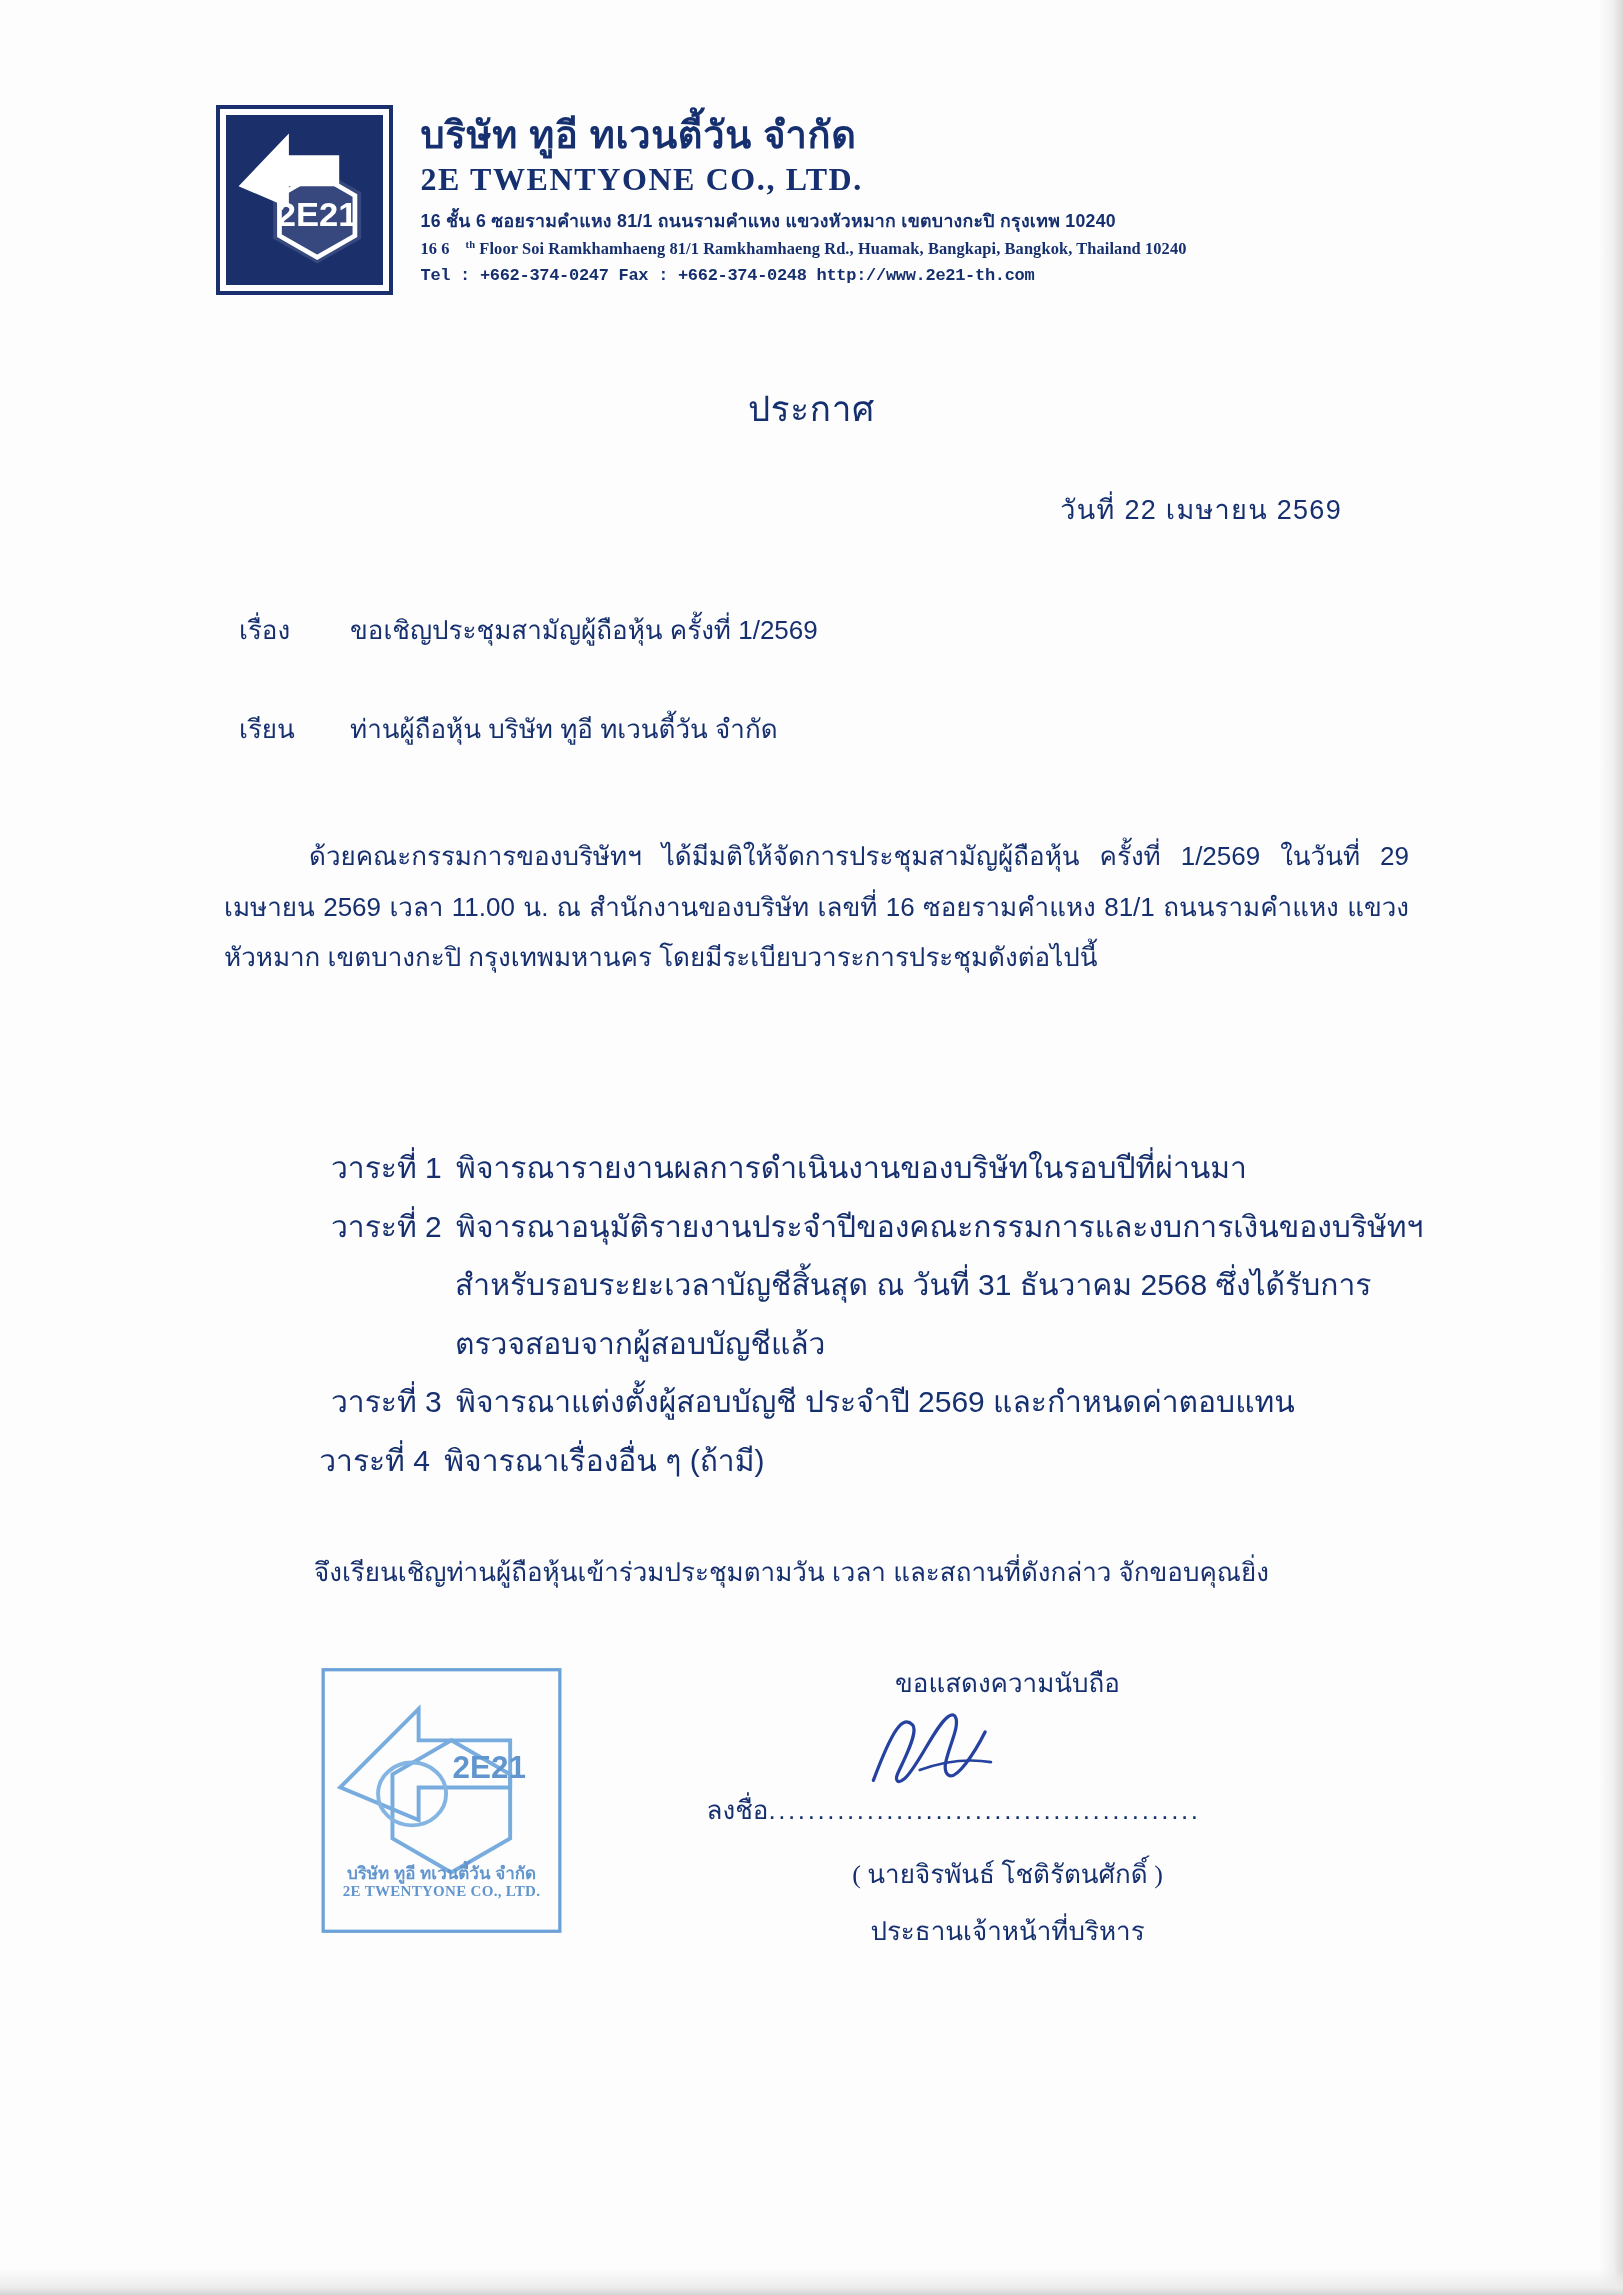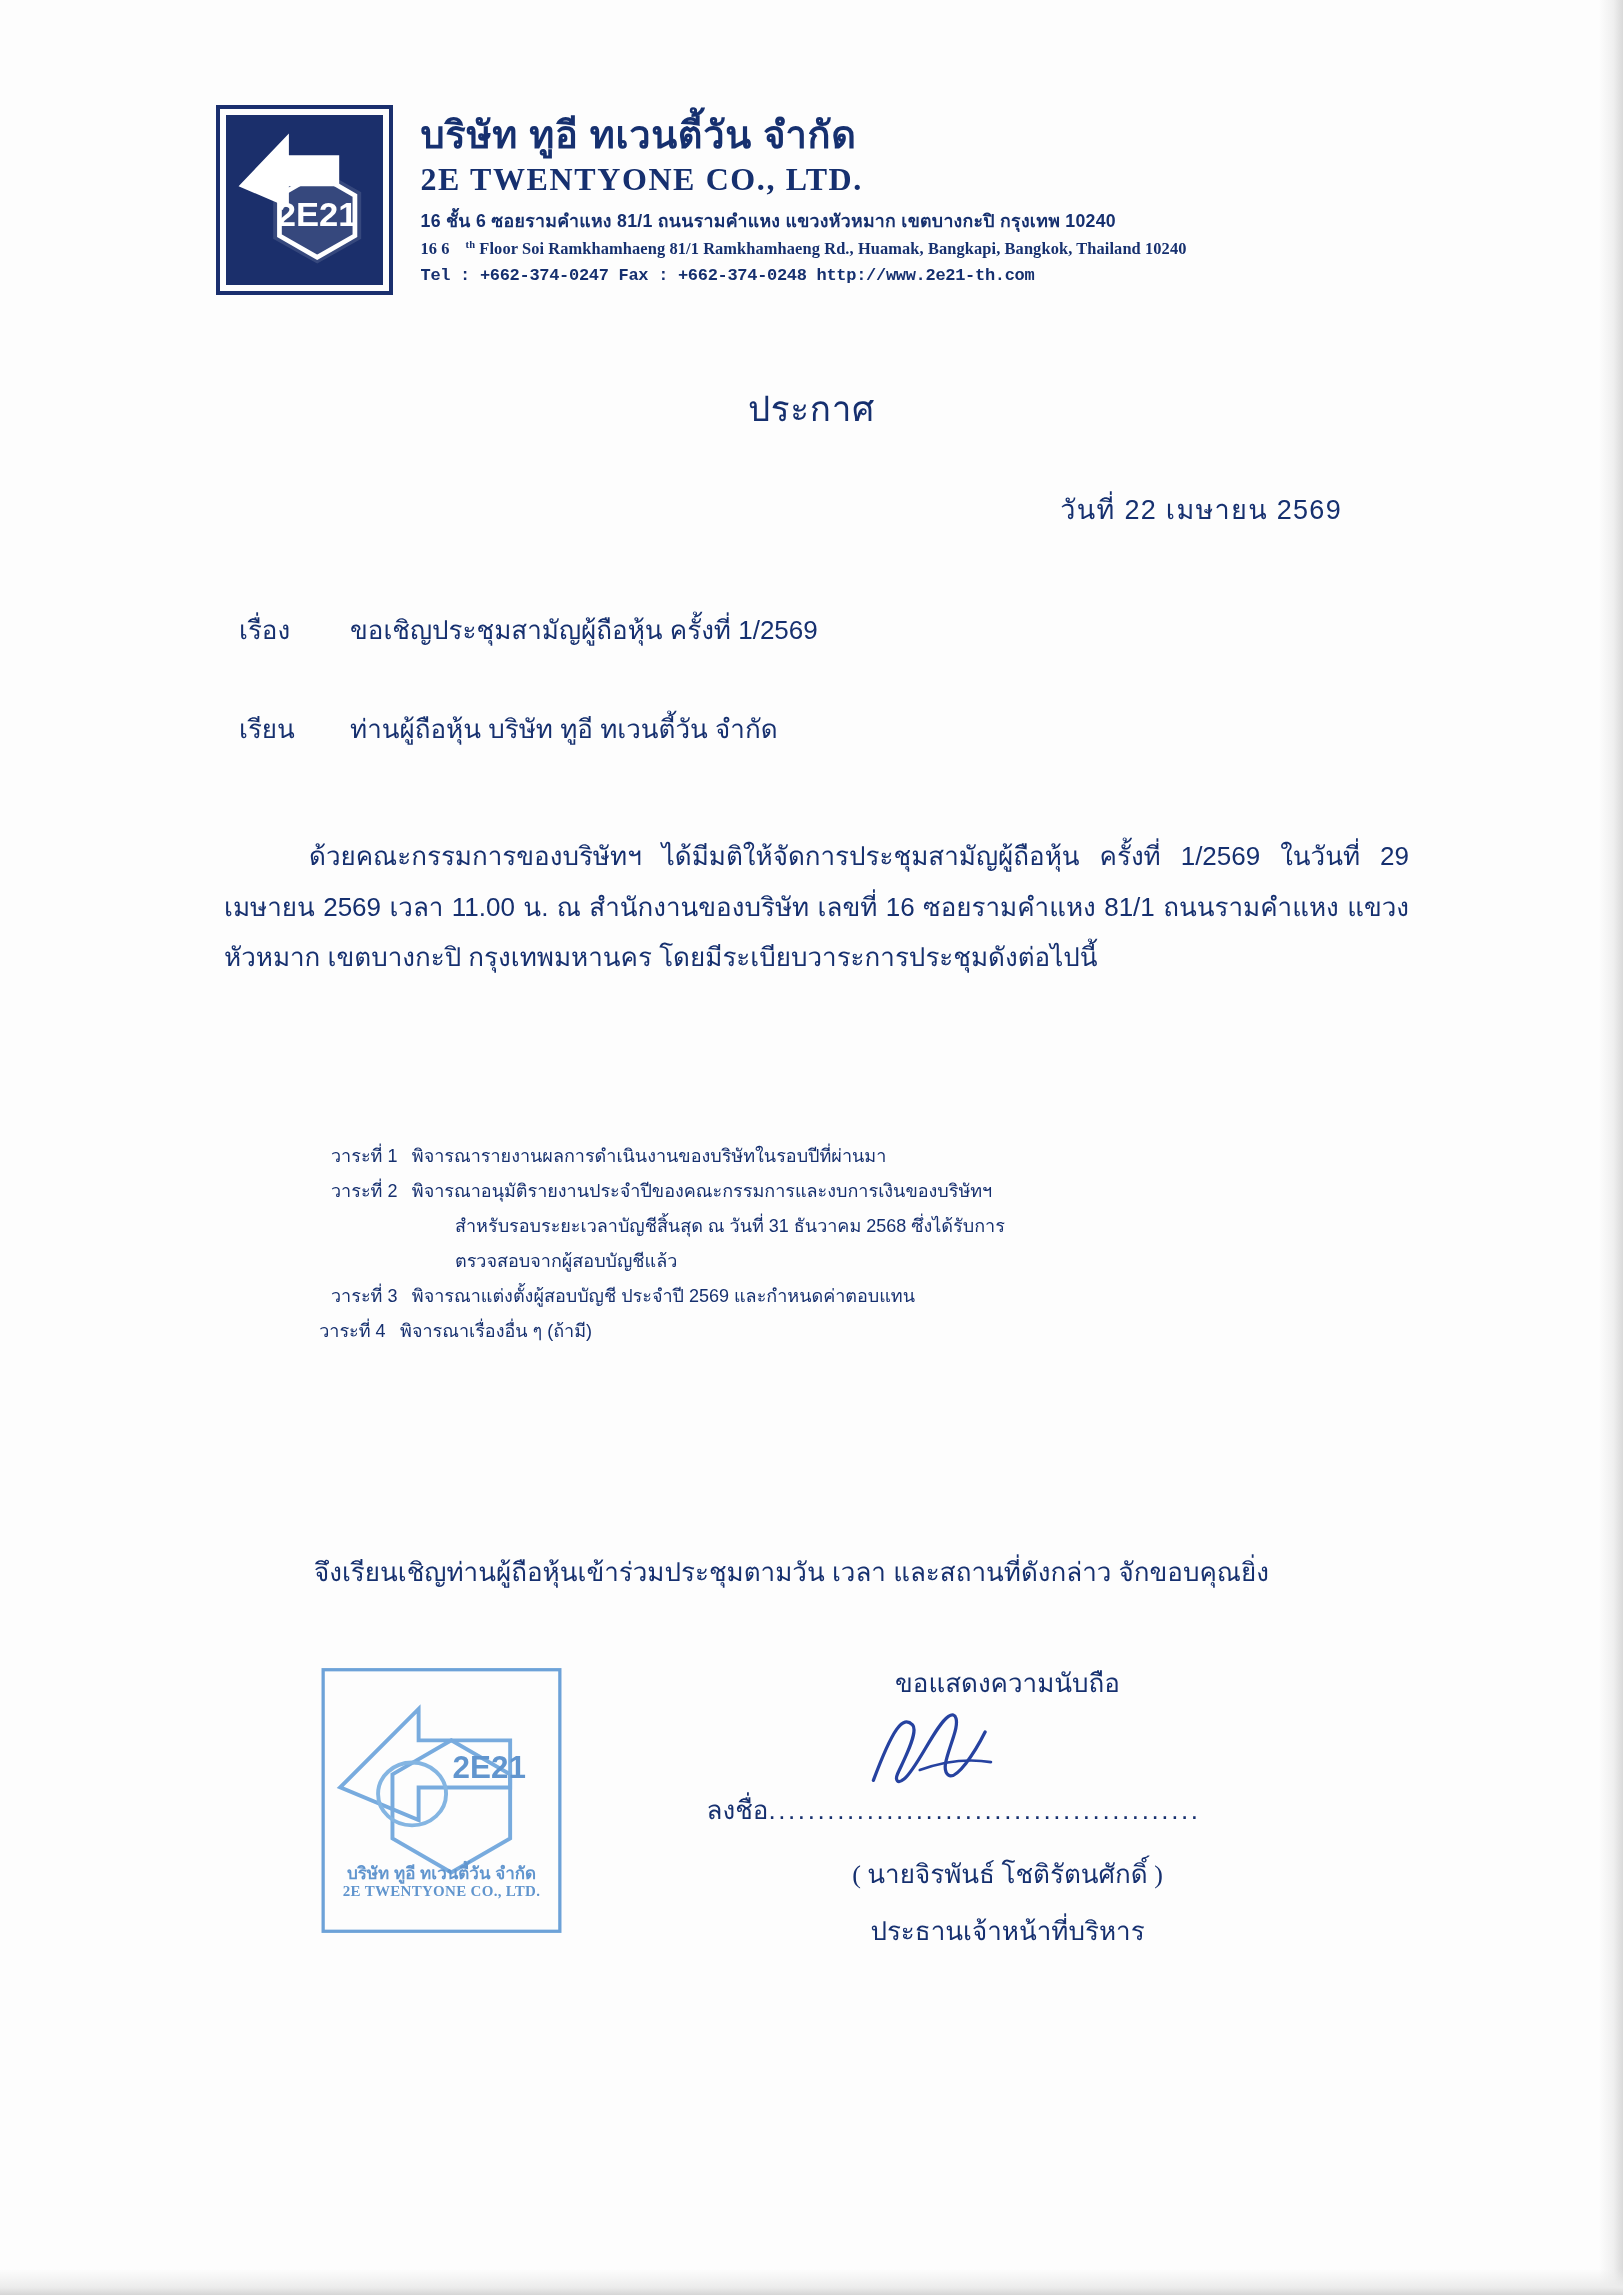--- a/index.html
+++ b/index.html
@@ -150,21 +150,21 @@
     text-justify: inter-character;
   }
   .para-intro { top: 831px; }
   .para-intro .indent { display: inline-block; width: 85px; }
 
   .agenda {
     position: absolute;
     left: 331px;
     top: 1139px;
     width: 1100px;
-    font-size: 18px;
+    font-size: 30px;
     line-height: 1.95;
     color: #16306f;
   }
   .agenda-item { display: flex; align-items: flex-start; }
   .agenda-item .num { flex: 0 0 auto; white-space: nowrap; }
   .agenda-item .txt { margin-left: 14.4px; }
   .agenda-item.sub { padding-left: 124px; display: block; }
   .agenda-item-4 { margin-left: -11.8px; }
 
   .closing {

